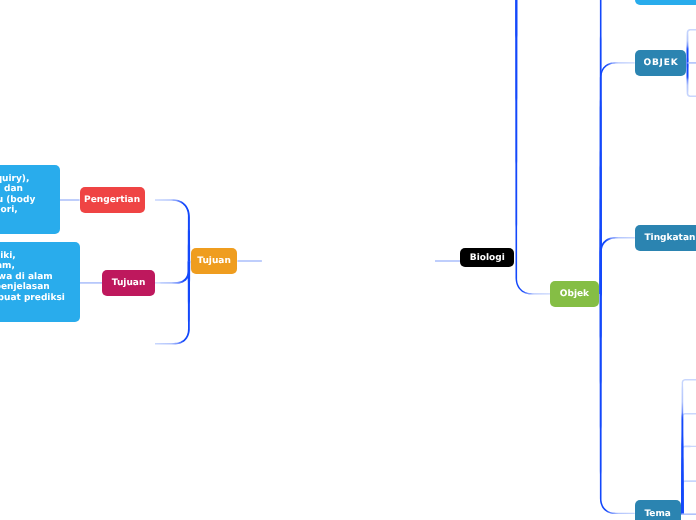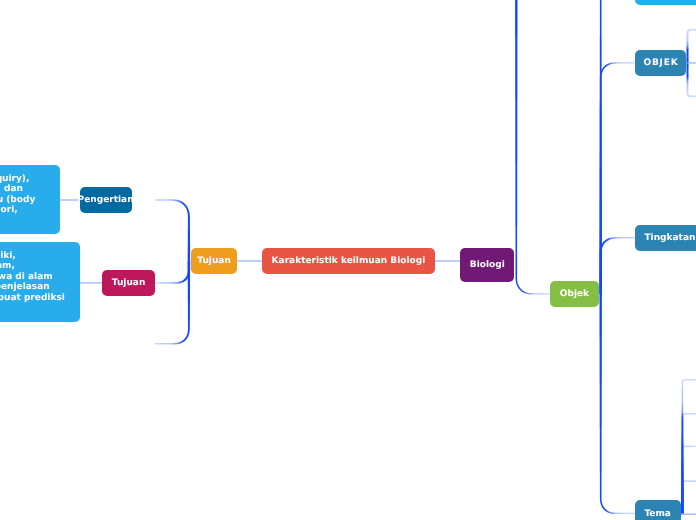--- a/index.html
+++ b/index.html
@@ -152,23 +152,22 @@
 knowledge) teori,
 hukum</div>
   <div class="note" style="left:-66.5px;top:242.1px;width:146px;height:80.2px;">harus dimiliki,
 objek di alam,
 ada peristiwa di alam
 membuat penjelasan
 serta membuat prediksi
 yang tepat</div>
   <div class="note" style="left:635.1px;top:-30px;width:120px;height:34.6px;"></div>
 
-  <div class="node" style="left:79.6px;top:187.1px;width:52px;height:25.7px;background:#0369a1;">Pengertian</div>
+  <div class="node" style="left:79.6px;top:187.1px;width:65px;height:25.7px;background:#ef4444;">Pengertian</div>
   <div class="node" style="left:102.1px;top:269.9px;width:52.9px;height:25.7px;background:#be185d;">Tujuan</div>
   <div class="node" style="left:190.7px;top:248.1px;width:46.8px;height:25.7px;background:#EF9D1F;">Tujuan</div>
-  <div class="node" style="left:261.9px;top:248.1px;width:173.1px;height:25.7px;background:#EA5444;">Karakteristik keilmuan Biologi</div>
-  <div class="node" style="left:460.2px;top:248.1px;width:54.3px;height:34px;background:#701a75;">Biologi</div>
+  <div class="node" style="left:460.2px;top:248.1px;width:54.3px;height:19px;background:#000000;">Biologi</div>
   <div class="node" style="left:550.1px;top:281.1px;width:48.7px;height:25.7px;background:#85BE45;">Objek</div>
   <div class="node" style="left:634.7px;top:50.1px;width:51.7px;height:25.7px;background:#2B84B1;letter-spacing:0.8px;text-indent:0.8px;">OBJEK</div>
   <div class="node" style="left:634.8px;top:225.1px;width:70.3px;height:25.7px;background:#2B84B1;">Tingkatan</div>
   <div class="node" style="left:634.7px;top:500.4px;width:45.9px;height:25.7px;background:#2B84B1;">Tema</div>
 
 </div>
 
 </body></html>

